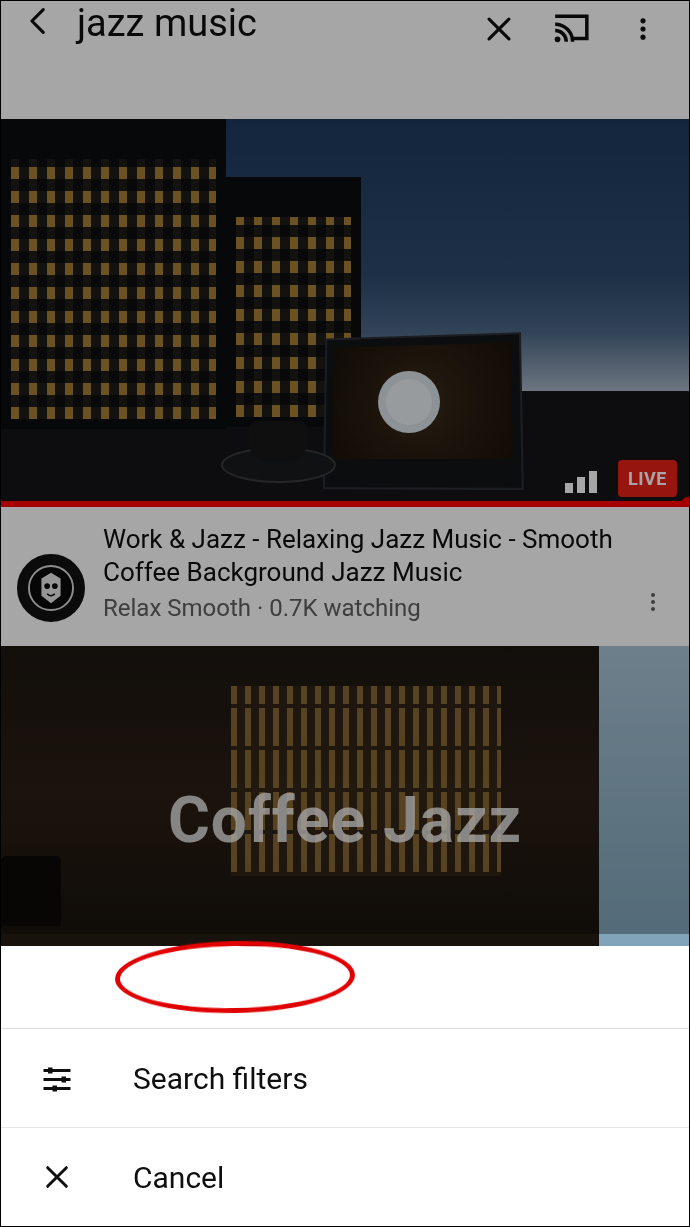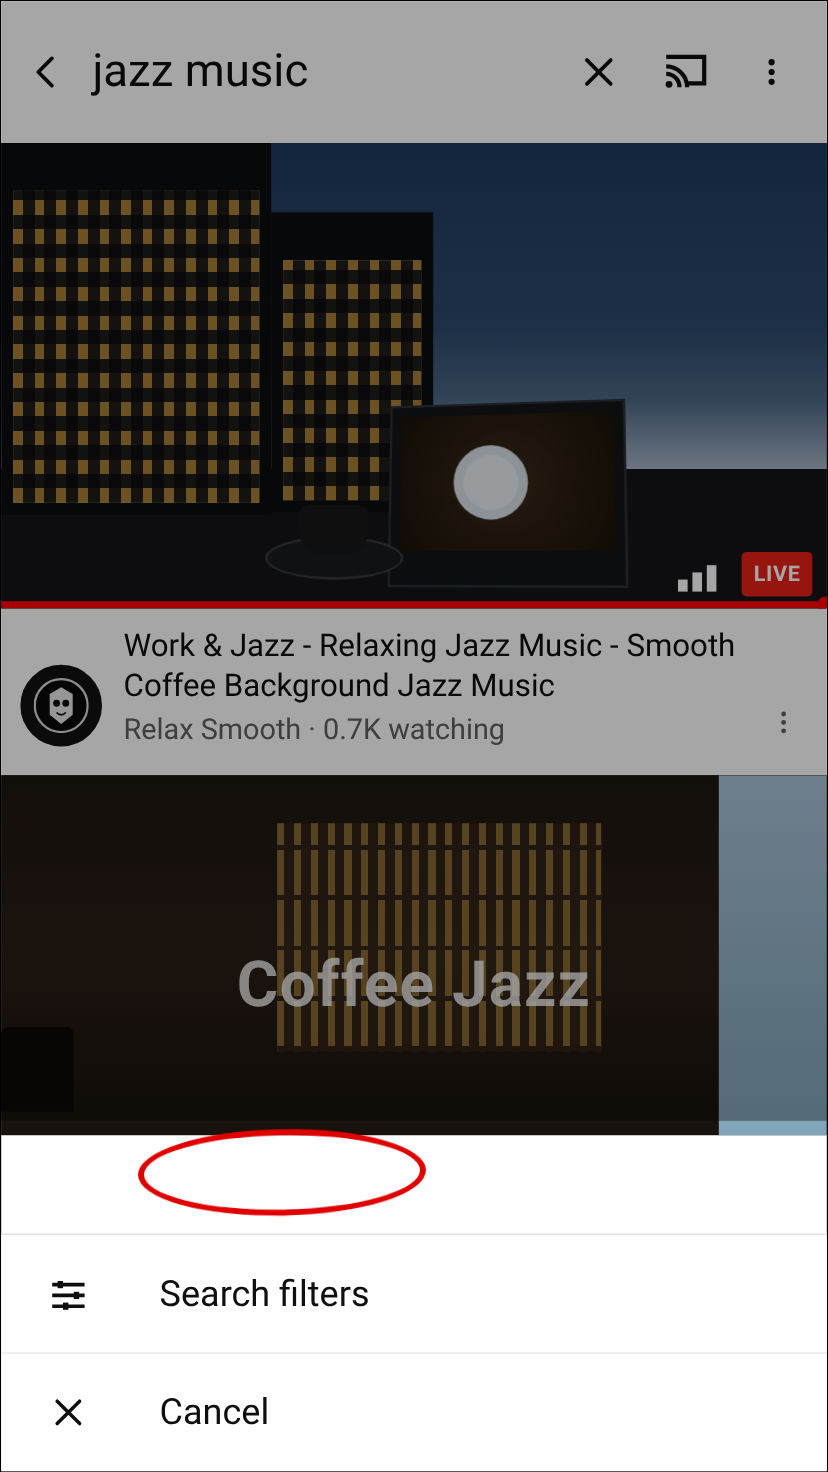--- a/index.html
+++ b/index.html
@@ -1,21 +1,21 @@
 <!DOCTYPE html>
 <html><head>
 <meta charset="utf-8">
 <style>
   * { box-sizing: border-box; margin: 0; padding: 0; }
   html, body { width: 690px; height: 1227px; font-family: Roboto, Arial, sans-serif; background: #fff; overflow: hidden; }
   .screen { position: relative; width: 690px; height: 1227px; border: 1px solid #000; }
   .dim-overlay { position: absolute; inset: 0; background: rgba(0,0,0,0.35); pointer-events: none; z-index: 50; }
 
   
-  .header { position: relative; height: 118px; display: flex; align-items: center; padding: 0 18px; background: #fff; z-index: 1; }
+  .header { position: relative; height: 118px; display: flex; align-items: flex-start; padding: 0 18px; background: #fff; z-index: 1; }
   .back-btn { width: 40px; height: 40px; display:flex; align-items:center; justify-content:center; }
   .search-text { flex: 1; font-size: 38px; color: #0f0f0f; margin-left: 18px; }
   .hdr-icon { width: 56px; height: 56px; display:flex; align-items:center; justify-content:center; margin-left: 16px; }
 
   
   .results { position: relative; z-index: 1; }
   .card { background:#fff; }
   .thumb { position: relative; width: 100%; height: 388px; background:#0a0e16; overflow:hidden; }
   .thumb .sky { position:absolute; inset:0; background: linear-gradient(180deg,#1e3a5f 0%,#2d4a6d 40%,#4d6886 55%,#a6b4c6 70%,#141518 70%,#141518 100%); }
   .building { position:absolute; background:#0c0d10; }
@@ -46,21 +46,21 @@
   .more-v { width:40px; height:40px; display:flex; align-items:center; justify-content:center; }
 
   .thumb2 { position:relative; width:100%; height:300px; background:#1a1410; overflow:hidden; }
   .bar-bg { position:absolute; inset:0; background: linear-gradient(180deg,#1d1712 0%,#2a1e15 50%,#17120d 100%); }
   .shelves { position:absolute; left:230px; top:40px; width:270px; height:190px;
     background: repeating-linear-gradient(0deg,#3a2b1a 0 4px,transparent 4px 42px),
                 repeating-linear-gradient(90deg,#c89b4a 0 6px,#3a2b1a 6px 14px); opacity:.6; }
   .stool { position:absolute; bottom:20px; width:60px; height:70px; background:#0d0a07; border-radius:6px 6px 0 0; }
   .stool:nth-of-type(1){left:260px}.stool:nth-of-type(2){left:340px}.stool:nth-of-type(3){left:420px}
   .window-right { position:absolute; right:0; top:0; width:90px; height:100%; background:linear-gradient(180deg,#a8c4d6,#7fa3b8); }
-  .overlay-text { position:absolute; left:50%; top:58%; transform:translate(-50%,-50%); font-size:53px; font-weight:700; color:rgba(255,255,255,0.78); white-space:nowrap; letter-spacing:1px; }
+  .overlay-text { position:absolute; left:50%; top:58%; transform:translate(-50%,-50%); font-size:64px; font-weight:700; color:rgba(255,255,255,0.78); white-space:nowrap; letter-spacing:1px; }
 
   
   .sheet { position:absolute; left:0; right:0; bottom:0; background:#fff; z-index:100; border-top:1px solid #ddd; }
   .sheet-item { display:flex; align-items:center; height:98px; padding:0 36px; gap:56px; }
   .sheet-item + .sheet-item { border-top: none; }
   .sheet .divider { height:1px; background:#e5e5e5; }
   .sheet-icon { width:40px; height:40px; display:flex; align-items:center; justify-content:center; }
   .sheet-label { font-size:30px; color:#0f0f0f; }
   .highlight-ellipse { position:absolute; border:5px solid #e00000; border-radius:50%; width:240px; height:72px; left:114px; top:940px; z-index:200; pointer-events:none; transform: rotate(-1deg); }
 

